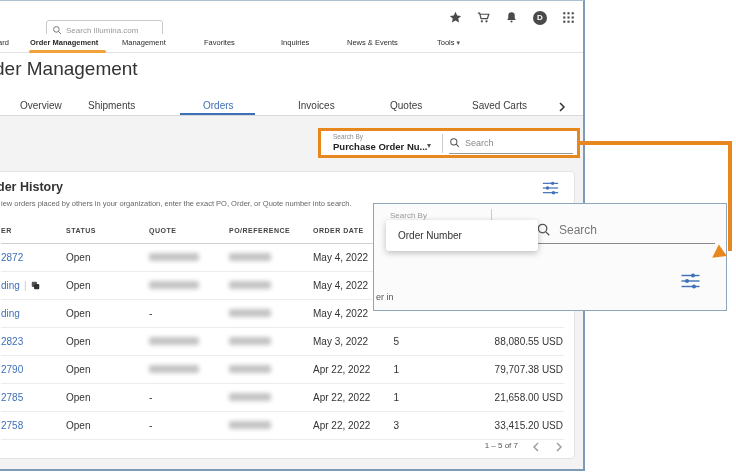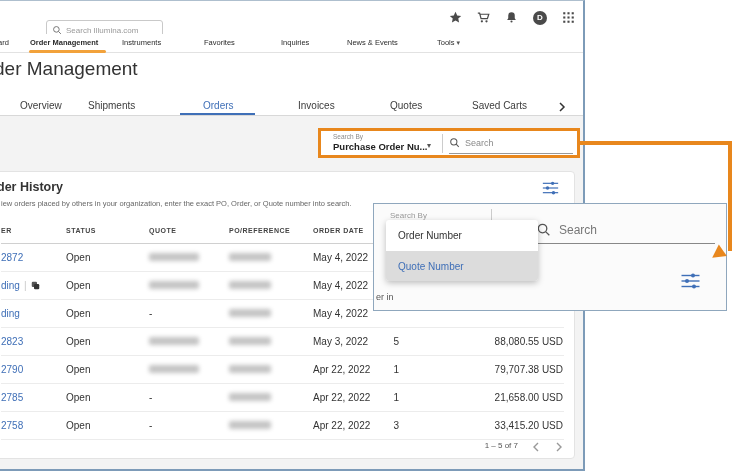--- a/index.html
+++ b/index.html
@@ -153,21 +153,21 @@
                 <rect x="11.9" y="11.9" width="2.6" height="2.6"></rect>
               </g>
             </svg>
           </span>
       </div>
     </div>
 
     <div class="navbar">
       <span class="nav-item" style="left:-2px">ard</span>
       <span class="nav-item active" style="left:30px">Order Management</span>
-      <span class="nav-item" style="left:122px">Instruments</span>
+      <span class="nav-item" style="left:122px">Management</span>
       <span class="nav-item" style="left:204px">Favorites</span>
       <span class="nav-item" style="left:281px">Inquiries</span>
       <span class="nav-item" style="left:347px">News &amp; Events</span>
       <span class="nav-item" style="left:437px"><span>Tools</span> <span class="caret">▾</span></span>
       <div class="nav-underline" style="background:#f2a23b"></div>
     </div>
 
     <div class="title-band"></div>
     <div class="page-title">der Management</div>
 
@@ -314,21 +314,20 @@
     <span class="pp-search">
       <svg viewBox="0 0 16 16">
           <circle cx="7" cy="7" r="4.5" fill="none" stroke="currentColor" stroke-width="1.4"></circle>
           <line x1="10.5" y1="10.5" x2="14.2" y2="14.2" stroke="currentColor" stroke-width="1.4"></line>
         </svg>
       <input placeholder="Search" style="">
     </span>
     <span class="pp-partial">er in</span>
     <div class="pp-menu">
       <div class="pp-item">Order Number</div>
-      <div class="pp-item selected">Quote Number</div>
     </div>
     <span class="pp-filter"><svg viewBox="0 0 20 18">
           <g stroke="currentColor" stroke-width="1.4">
             <line x1="1" y1="3.5" x2="19" y2="3.5"></line>
             <line x1="1" y1="9" x2="19" y2="9"></line>
             <line x1="1" y1="14.5" x2="19" y2="14.5"></line>
           </g>
           <g fill="currentColor">
             <circle cx="12.5" cy="3.5" r="2"></circle>
             <circle cx="6.5" cy="9" r="2"></circle>

